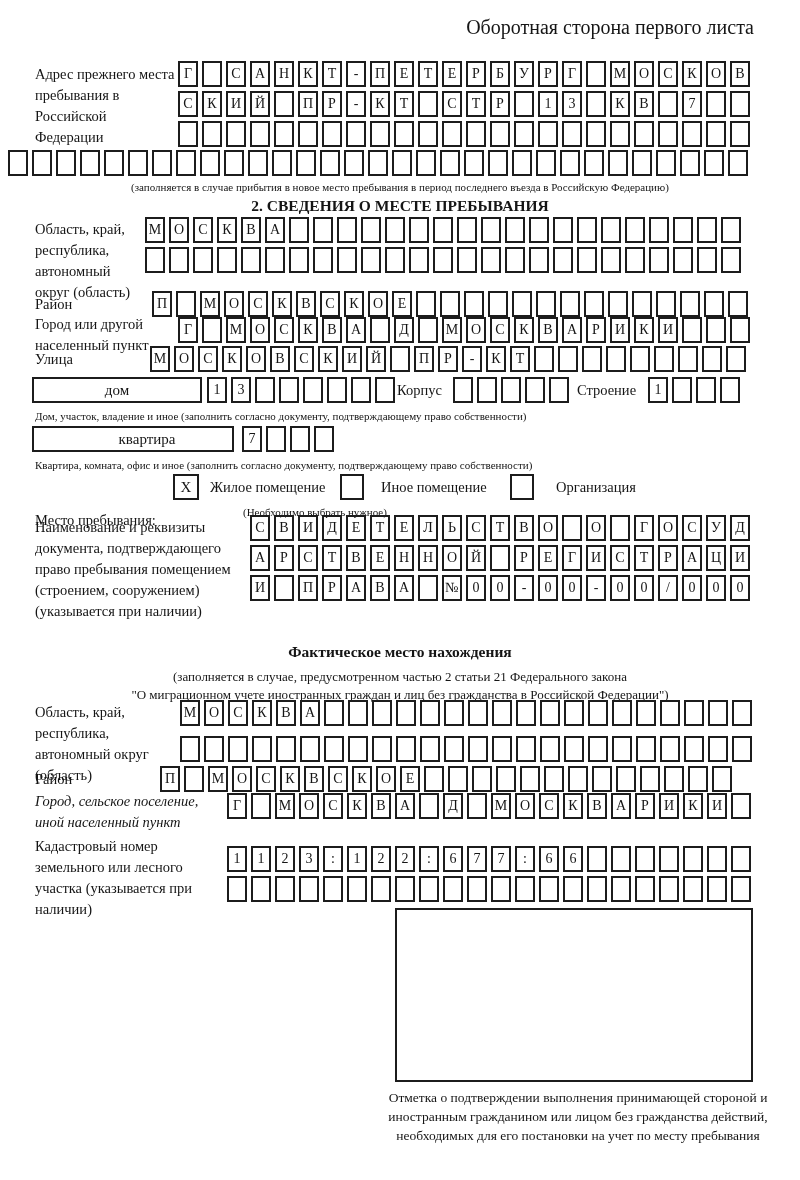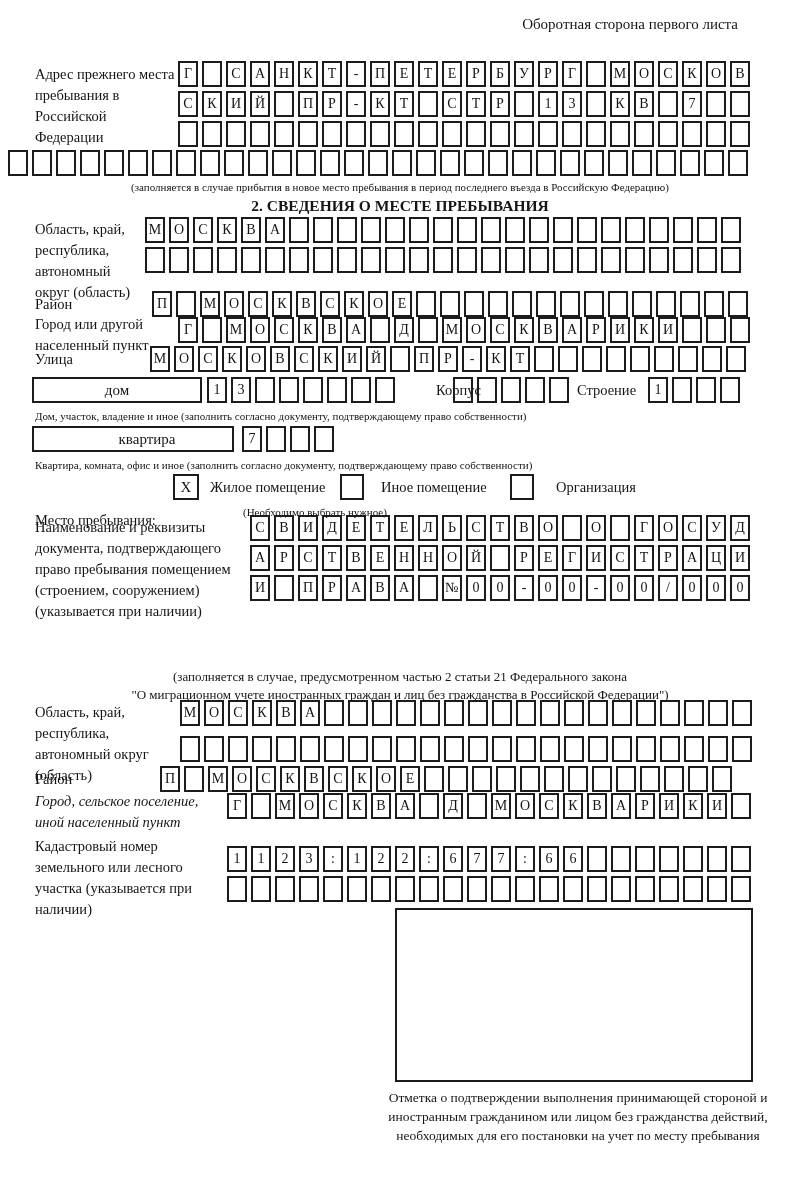--- a/index.html
+++ b/index.html
@@ -28,21 +28,21 @@
     position:absolute; border:2px solid #1c1c1c; height:26px; width:24px;
     text-align:center; font-size:15px; line-height:22px;
   }
   .stampbox { position:absolute; border:2px solid #1c1c1c; background:#fff; }
 </style>
 </head>
 <body>
 
 <div class="page">
 
-  <div class="abs" style="top:16px; right:62px; font-size:15px;">Оборотная сторона первого листа</div>
+  <div class="abs" style="top:16px; right:46px; font-size:20px;">Оборотная сторона первого листа</div>
 
   <div class="label" style="left:35px; top:64px; width:142px;">Адрес прежнего места пребывания в Российской Федерации</div>
   <div class="cellrow" style="left:178px; top:61px;">
       <span class="cell">Г</span>
       <span class="cell"></span>
       <span class="cell">С</span>
       <span class="cell">А</span>
       <span class="cell">Н</span>
       <span class="cell">К</span>
       <span class="cell">Т</span>
@@ -299,21 +299,21 @@
   <div class="cellrow" style="left:207px; top:377px;">
       <span class="cell">1</span>
       <span class="cell">3</span>
       <span class="cell"></span>
       <span class="cell"></span>
       <span class="cell"></span>
       <span class="cell"></span>
       <span class="cell"></span>
       <span class="cell"></span>
     </div>
-  <div class="label" style="left:397px; top:380px;margin-left:39px;">Корпус</div>
+  <div class="label" style="left:397px; top:380px;">Корпус</div>
   <div class="cellrow" style="left:453px; top:377px;">
       <span class="cell"></span>
       <span class="cell"></span>
       <span class="cell"></span>
       <span class="cell"></span>
       <span class="cell"></span>
     </div>
   <div class="label" style="left:577px; top:380px;">Строение</div>
   <div class="cellrow" style="left:648px; top:377px;">
       <span class="cell">1</span>
@@ -405,20 +405,21 @@
       <span class="cell">0</span>
       <span class="cell">-</span>
       <span class="cell">0</span>
       <span class="cell">0</span>
       <span class="cell">/</span>
       <span class="cell">0</span>
       <span class="cell">0</span>
       <span class="cell">0</span>
     </div>
 
+  <div class="title center" style="top:643px;">Фактическое место нахождения</div>
   <div class="caption center" style="top:668px; font-size:13px;">(заполняется в случае, предусмотренном частью 2 статьи 21 Федерального закона</div>
   <div class="caption center" style="top:686px; font-size:13px;">"О миграционном учете иностранных граждан и лиц без гражданства в Российской Федерации")</div>
 
   <div class="label" style="left:35px; top:702px; width:150px;">Область, край, республика, автономный округ (область)</div>
   <div class="cellrow" style="left:180px; top:700px;">
       <span class="cell">М</span>
       <span class="cell">О</span>
       <span class="cell">С</span>
       <span class="cell">К</span>
       <span class="cell">В</span>

